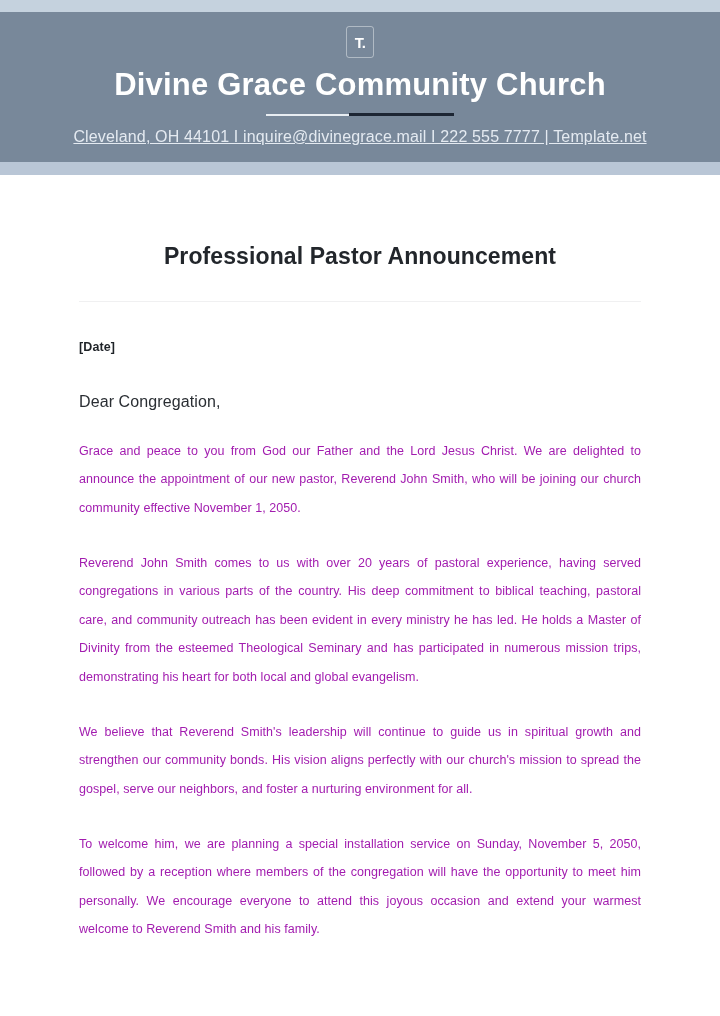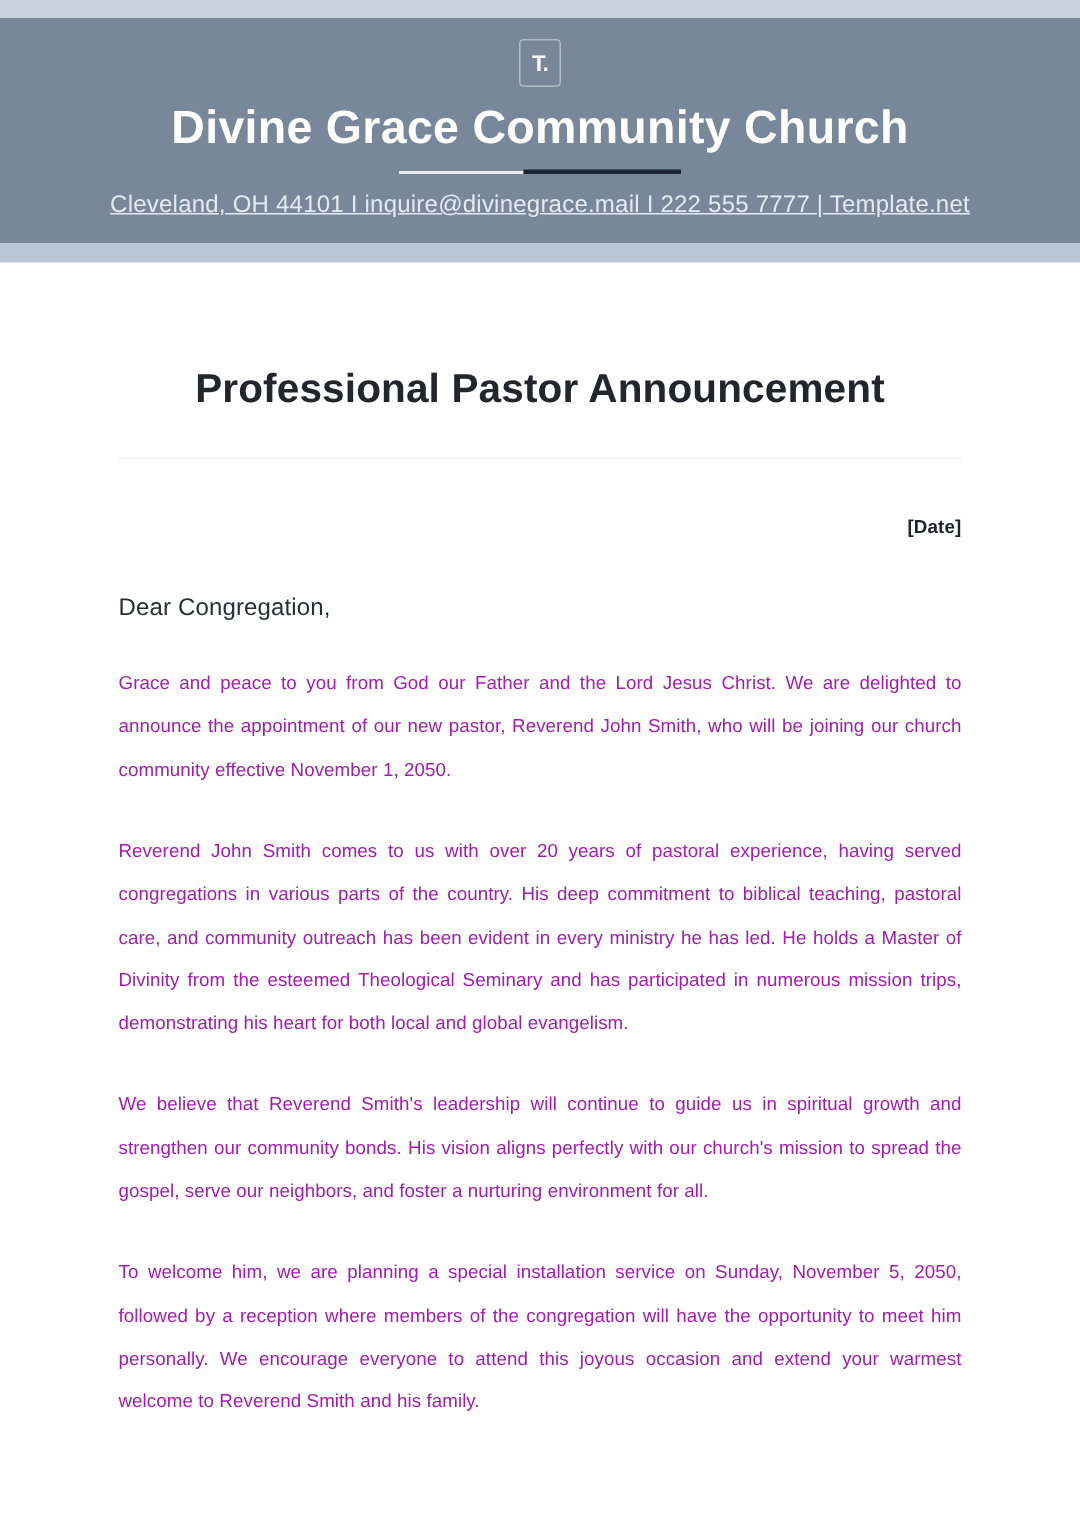--- a/index.html
+++ b/index.html
@@ -96,42 +96,41 @@
     text-decoration: underline;
   }
 
   
   .doc-body {
     padding: 0 79px;
   }
 
   .doc-title {
     text-align: center;
-    font-size: 27px;
+    font-size: 23px;
     font-weight: bold;
     color: #22262b;
     letter-spacing: 0.1px;
     margin: 68px 0 0 0;
     line-height: 1.2;
   }
 
   .title-rule {
     border: 0;
     border-top: 1px solid #f0f0f1;
     margin: 30px 0 0 0;
     width: 100%;
   }
 
   .date-line {
     font-size: 12.5px;
     font-weight: bold;
     color: #1f2328;
     margin: 38px 0 0 0;
     letter-spacing: 0.1px;
-    text-align: right;
   }
 
   .salutation {
     font-size: 16px;
     color: #2a2e33;
     margin: 39px 0 0 0;
     letter-spacing: 0.1px;
   }
 
   .para {

